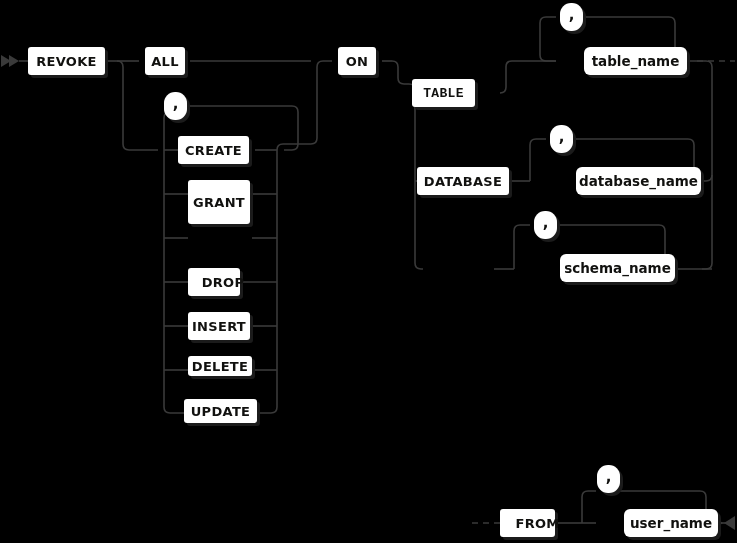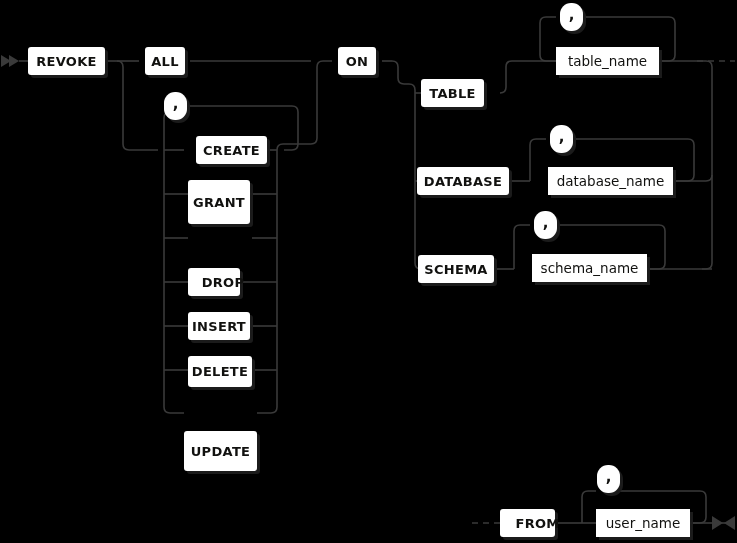--- a/index.html
+++ b/index.html
@@ -41,24 +41,25 @@
     box-shadow: 3px 3px 0 0 rgba(28,28,28,0.95);
   }
   .node.comma {
     border-radius: 11px;
     font-weight: bold;
     font-size: 15px;
     box-shadow: 3px 3px 0 0 rgba(28,28,28,0.95);
     padding-bottom: 4px;
   }
   .node.nonterm {
-    border-radius: 0;
-    font-weight: normal;
+    border-radius: 6px;
+    font-weight: bold;
     font-size: 13.5px;
     box-shadow: 3px 3px 0 0 rgba(28,28,28,0.95);
+    margin-left: 28px;
   }
 </style>
 </head>
 <body>
 
 <div id="diagram-root">
 
   <svg id="rail-layer" viewBox="0 0 737 543" width="737" height="543">
     <g fill="none" stroke="#3a3a3a" stroke-width="1.6" stroke-linecap="butt">
 
@@ -137,38 +138,37 @@
       </g>
     </g>
   </svg>
 
   <div class="node term" style="left:28px; top:47px; width:77px; height:28px;">REVOKE</div>
 
   <div class="node term" style="left:145px; top:47px; width:40px; height:28px;">ALL</div>
 
   <div class="node comma" style="left:164px; top:92px; width:23px; height:28px;">,</div>
 
-  <div class="node term" style="left:196px; top:136px; width:71px; height:28px;">CREATE</div>
+  <div class="node term" style="left:178px; top:136px; width:71px; height:28px;">CREATE</div>
   <div class="node term" style="left:188px; top:180px; width:62px; height:44px;">GRANT</div>
   <div class="node term" style="left:188px; top:268px; width:52px; height:28px;padding-left:18px;">DROP</div>
   <div class="node term" style="left:188px; top:312px; width:62px; height:28px;">INSERT</div>
-  <div class="node term" style="left:188px; top:356px; width:64px; height:31px;">DELETE</div>
-  <div class="node term" style="left:184px; top:399px; width:73px; height:40px;margin-top:32px;">UPDATE</div>
+  <div class="node term" style="left:188px; top:356px; width:64px; height:20px;">DELETE</div>
+  <div class="node term" style="left:184px; top:399px; width:73px; height:24px;">UPDATE</div>
 
   <div class="node term" style="left:338px; top:47px; width:38px; height:28px;">ON</div>
 
-  <div class="node term" style="left:421px; top:79px; width:63px; height:28px;">TABLE</div>
+  <div class="node term" style="left:412px; top:79px; width:63px; height:28px;font-family:Liberation Mono, monospace;">TABLE</div>
   <div class="node comma" style="left:560px; top:3px; width:23px; height:28px;">,</div>
   <div class="node nonterm" style="left:556px; top:47px; width:103px; height:28px;">table_name</div>
 
   <div class="node term" style="left:417px; top:167px; width:92px; height:28px;">DATABASE</div>
   <div class="node comma" style="left:550px; top:125px; width:23px; height:28px;">,</div>
   <div class="node nonterm" style="left:548px; top:167px; width:125px; height:28px;">database_name</div>
 
-  <div class="node term" style="left:418px; top:255px; width:76px; height:28px;">SCHEMA</div>
   <div class="node comma" style="left:534px; top:211px; width:23px; height:28px;">,</div>
   <div class="node nonterm" style="left:532px; top:254px; width:115px; height:28px;">schema_name</div>
 
   <div class="node term" style="left:500px; top:509px; width:55px; height:28px;padding-left:20px;">FROM</div>
   <div class="node comma" style="left:597px; top:465px; width:23px; height:28px;">,</div>
   <div class="node nonterm" style="left:596px; top:509px; width:94px; height:28px;">user_name</div>
 
 </div>
 
 </body></html>

